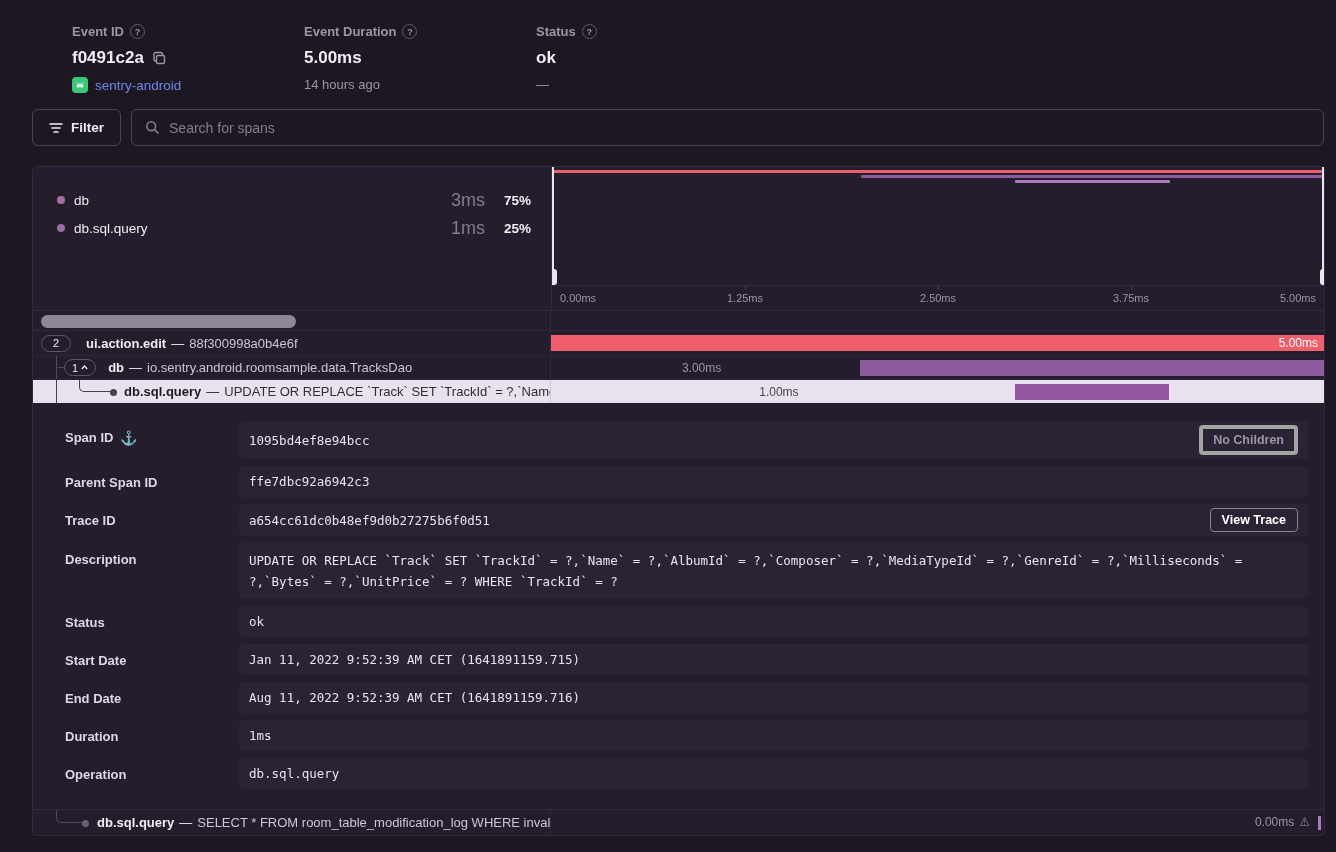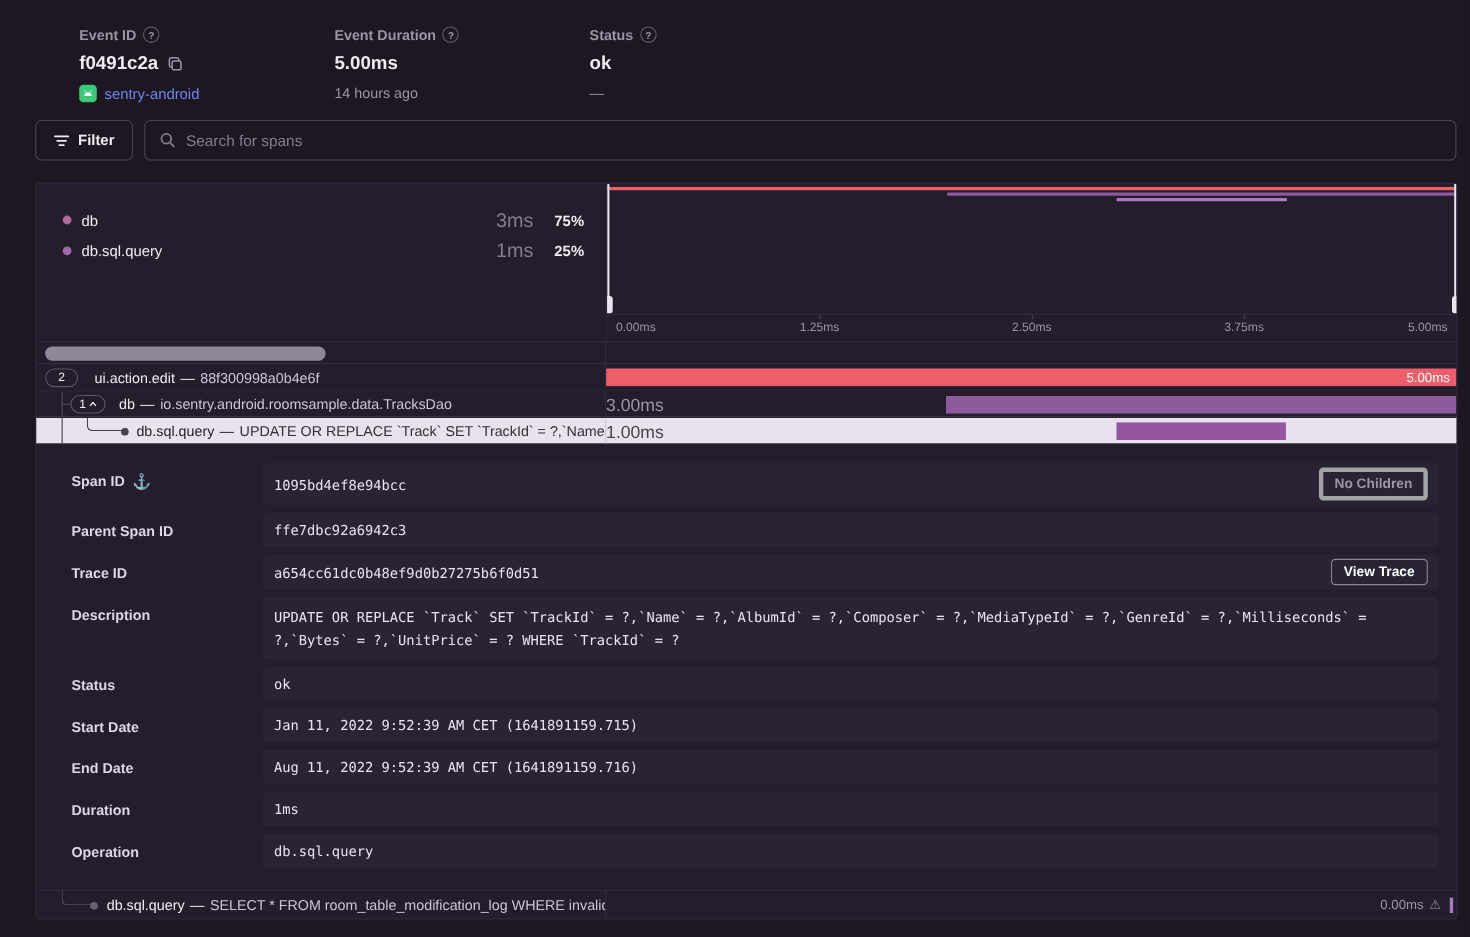--- a/index.html
+++ b/index.html
@@ -99,35 +99,35 @@
   .scroll-row{display:flex;height:21px;border-top:1px solid var(--border-soft);border-bottom:1px solid var(--border-soft);}
   .scroll-left{width:518px;position:relative;border-right:1px solid var(--border-soft);}
   .scroll-thumb{position:absolute;left:8px;top:4px;width:255px;height:13px;border-radius:7px;background:#8d8798;cursor:grab;}
   .scroll-right{flex:1;}
 
   
   .trow{display:flex;height:24px;cursor:pointer;position:relative;}
   .trow + .trow{border-top:1px solid #2c2536;}
   .tleft{width:518px;position:relative;overflow:hidden;white-space:nowrap;display:flex;align-items:center;border-right:1px solid var(--border-soft);}
   .tright{flex:1;position:relative;overflow:hidden;}
-  .op{font-weight:normal;font-size:13px;color:var(--text);}
+  .op{font-weight:bold;font-size:13px;color:var(--text);}
   .sep{margin:0 5px;color:var(--text);}
   .tdesc{color:#cdc5d8;font-size:13px;}
   .pill{
     display:inline-flex;align-items:center;justify-content:center;gap:3px;
     min-width:30px;height:17px;padding:0 7px;border:1px solid #5f5769;border-radius:9px;
     font-size:11px;color:var(--text);background:var(--panel-bg);flex:none;z-index:2;position:relative;
   }
   .conn{position:absolute;border-color:#514960;z-index:1;}
   .bar{position:absolute;top:4px;height:16px;}
   .bar.red{background:var(--accent-red);}
   .bar.purple{background:var(--bar-purple);}
   .bar.purple-sel{background:var(--bar-purple-sel);}
   .bar-label-in{position:absolute;right:6px;top:1px;font-size:12px;color:#fff;}
-  .dur-label{position:absolute;top:5px;font-size:16px;color:var(--text-dim);text-align:left;}
+  .dur-label{position:absolute;top:5px;font-size:12px;color:var(--text-dim);text-align:center;}
   .trow.selected{background:var(--selected-row-bg);}
   .trow.selected .tleft{border-right:1px solid #cfc7da;}
   .trow.selected .op,.trow.selected .sep{color:#1f1927;}
   .trow.selected .tdesc{color:#332c3d;}
   .trow.selected .dur-label{color:#4a4456;}
   .dot-end{position:absolute;width:7px;height:7px;border-radius:50%;background:#47404f;top:8.5px;z-index:2;}
 
   
   .details{padding:18px 16px 20px 16px;border-left:0;}
   .drow{display:flex;margin-bottom:7px;}

